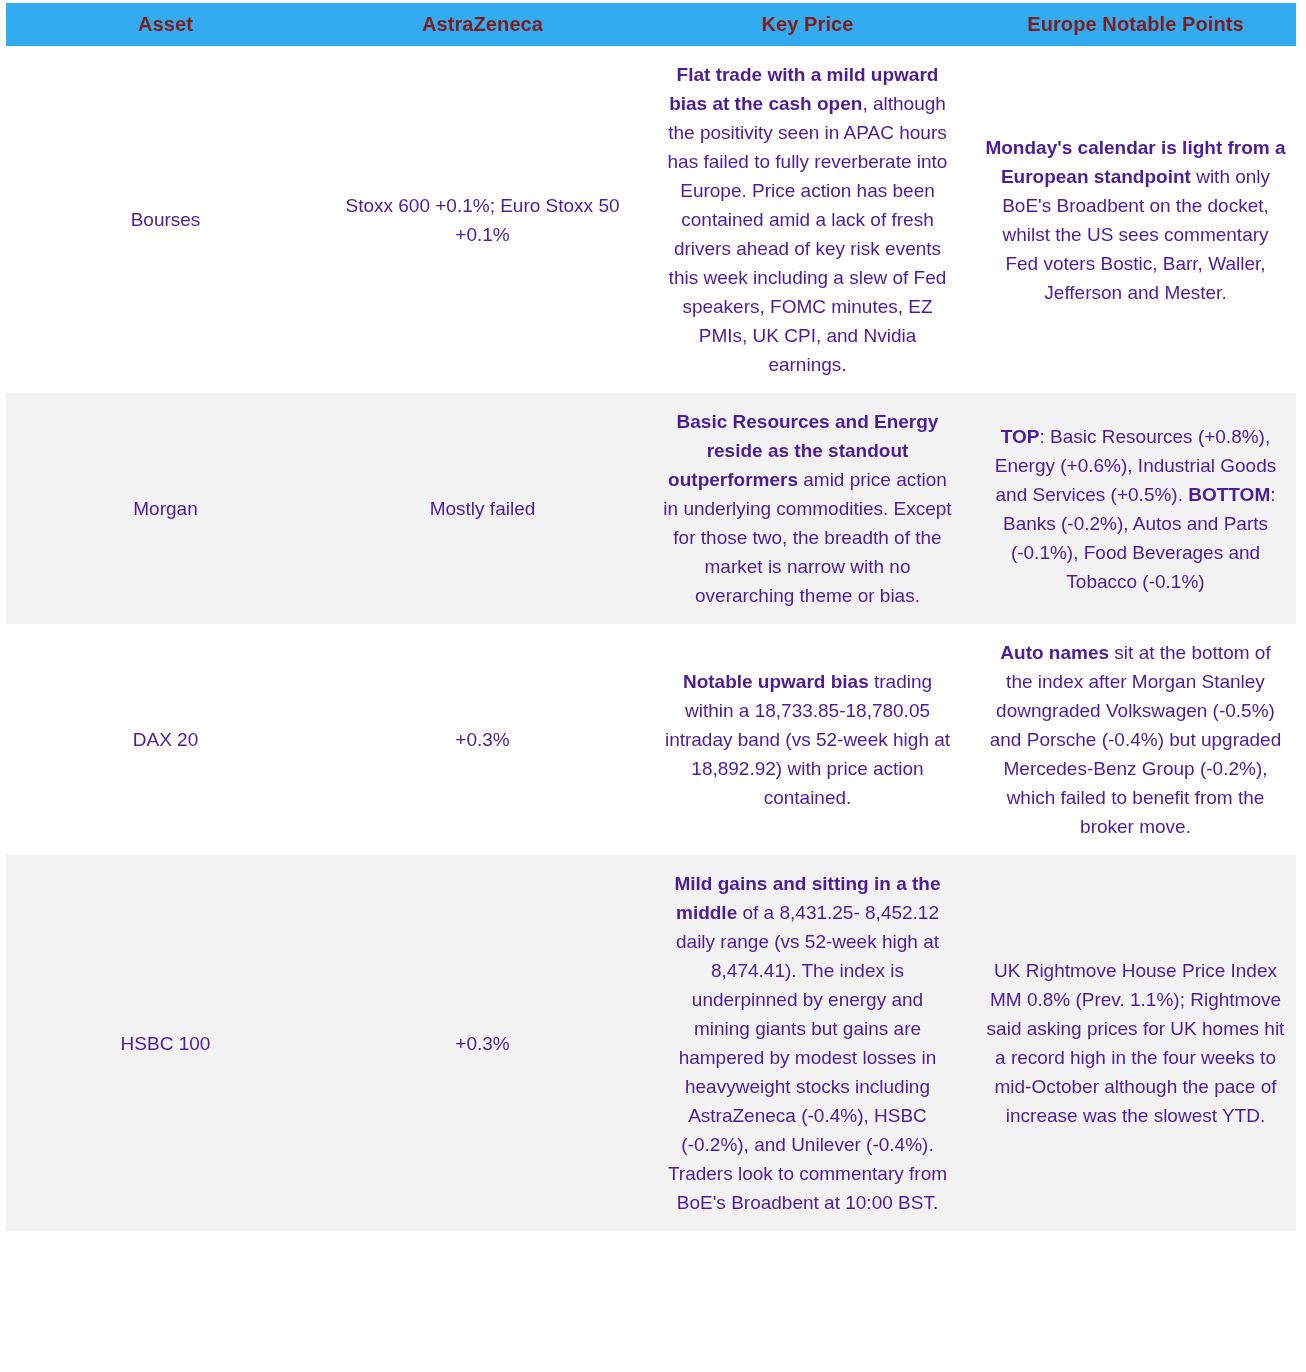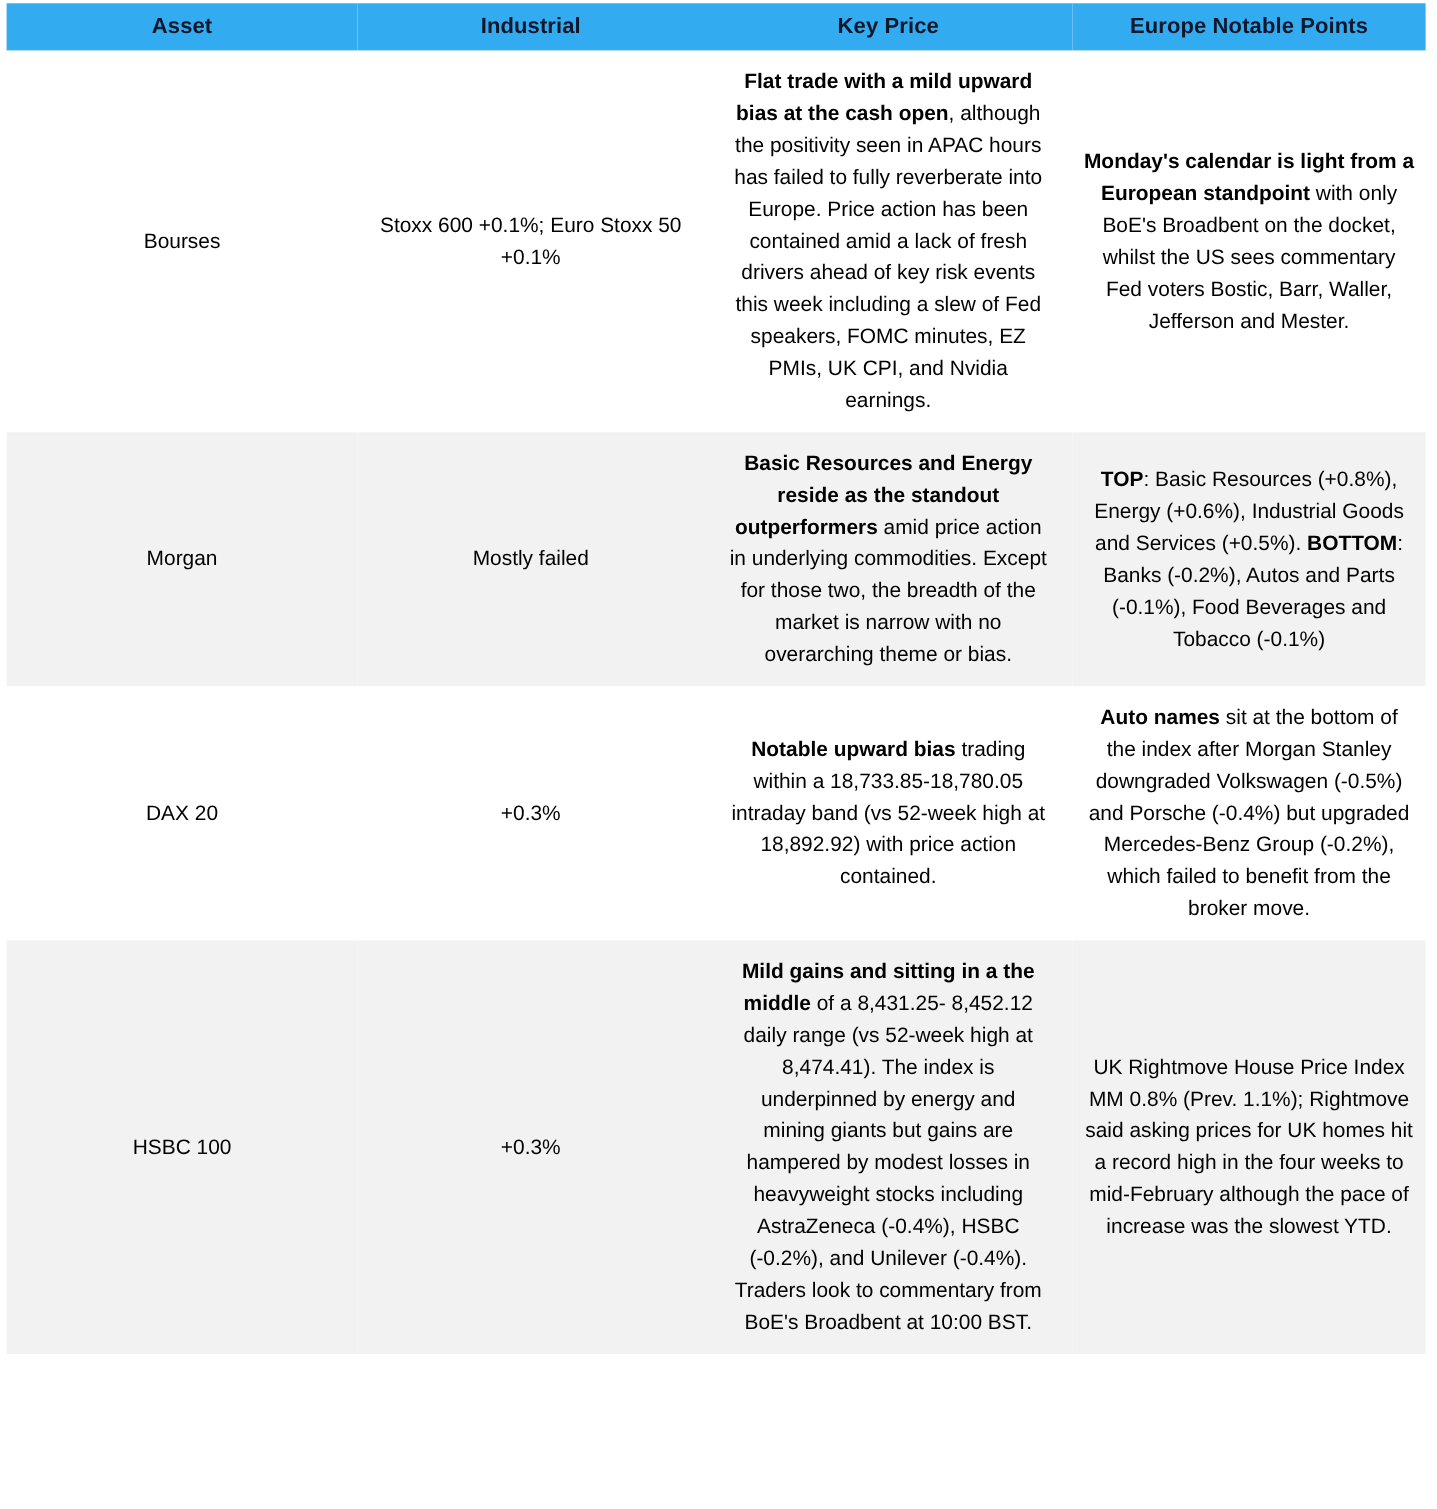--- a/index.html
+++ b/index.html
@@ -21,37 +21,37 @@
   }
 
   table.market-table {
     width: 1290px;
     border-collapse: collapse;
     table-layout: fixed;
   }
 
   thead th {
     background: #33abf0;
-    color: #0f172a;
+    color: #7f1d1d;
     font-size: 20px;
     font-weight: bold;
     text-align: center;
     height: 43px;
     padding: 0;
     vertical-align: middle;
     letter-spacing: 0.1px;
   }
 
   tbody td {
     font-size: 19px;
     line-height: 29px;
     text-align: center;
     vertical-align: middle;
     padding: 14px 10px;
-    color: #000000;
+    color: #4c1d95;
     font-weight: normal;
   }
 
   tbody tr.row-alt td {
     background: #f2f2f2;
   }
   tbody tr.row-plain td {
     background: #ffffff;
   }
 
@@ -79,21 +79,21 @@
   <table class="market-table">
     <colgroup>
       <col class="c-asset">
       <col class="c-performance">
       <col class="c-keypoints">
       <col class="c-othernotable">
     </colgroup>
     <thead>
       <tr>
         <th>Asset</th>
-        <th>Industrial</th>
+        <th>AstraZeneca</th>
         <th>Key Price</th>
         <th>Europe Notable Points</th>
       </tr>
     </thead>
     <tbody id="table-body">
 
     <tr class="row-plain">
           <td class="cell-asset">Bourses</td>
           <td class="cell-performance">Stoxx 600 +0.1%; Euro Stoxx 50 +0.1%</td>
           <td class="cell-keypoints"><span class="b">Flat trade with a mild upward bias at the cash open</span><span>, although the positivity seen in APAC hours has failed to fully reverberate into Europe. Price action has been contained amid a lack of fresh drivers ahead of key risk events this week including a slew of Fed speakers, FOMC minutes, EZ PMIs, UK CPI, and Nvidia earnings.</span></td>
@@ -108,17 +108,17 @@
         <tr class="row-plain">
           <td class="cell-asset">DAX 20</td>
           <td class="cell-performance">+0.3%</td>
           <td class="cell-keypoints"><span class="b">Notable upward bias</span><span> trading within a 18,733.85-18,780.05 intraday band (vs 52-week high at 18,892.92) with price action contained.</span></td>
           <td class="cell-othernotablepoints"><span class="b">Auto names</span><span> sit at the bottom of the index after Morgan Stanley downgraded Volkswagen (-0.5%) and Porsche (-0.4%) but upgraded Mercedes-Benz Group (-0.2%), which failed to benefit from the broker move.</span></td>
         </tr>
         <tr class="row-alt">
           <td class="cell-asset">HSBC 100</td>
           <td class="cell-performance">+0.3%</td>
           <td class="cell-keypoints"><span class="b">Mild gains and sitting in a the middle</span><span> of a 8,431.25- 8,452.12 daily range (vs 52-week high at 8,474.41). The index is underpinned by energy and mining giants but gains are hampered by modest losses in heavyweight stocks including AstraZeneca (-0.4%), HSBC (-0.2%), and Unilever (-0.4%). Traders look to commentary from BoE's Broadbent at 10:00 BST.</span></td>
-          <td class="cell-othernotablepoints"><span>UK Rightmove House Price Index MM 0.8% (Prev. 1.1%); Rightmove said asking prices for UK homes hit a record high in the four weeks to mid-February although the pace of increase was the slowest YTD.</span></td>
+          <td class="cell-othernotablepoints"><span>UK Rightmove House Price Index MM 0.8% (Prev. 1.1%); Rightmove said asking prices for UK homes hit a record high in the four weeks to mid-October although the pace of increase was the slowest YTD.</span></td>
         </tr>
       </tbody>
   </table>
 </div>
 
 </body></html>

